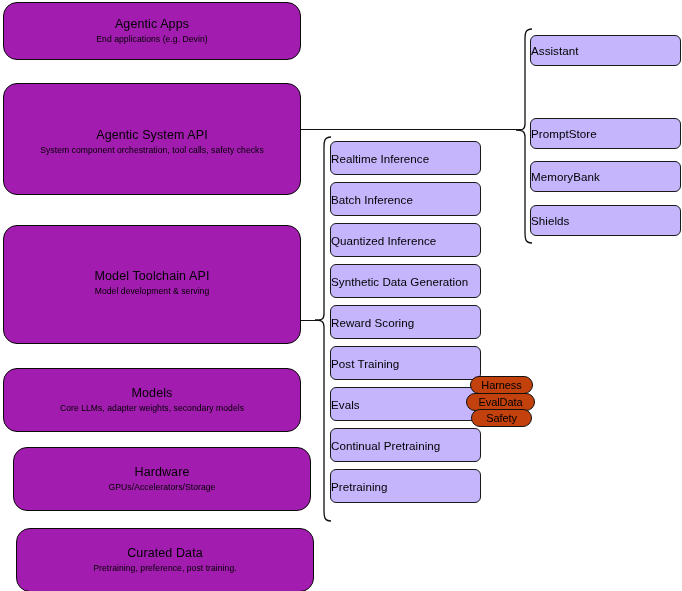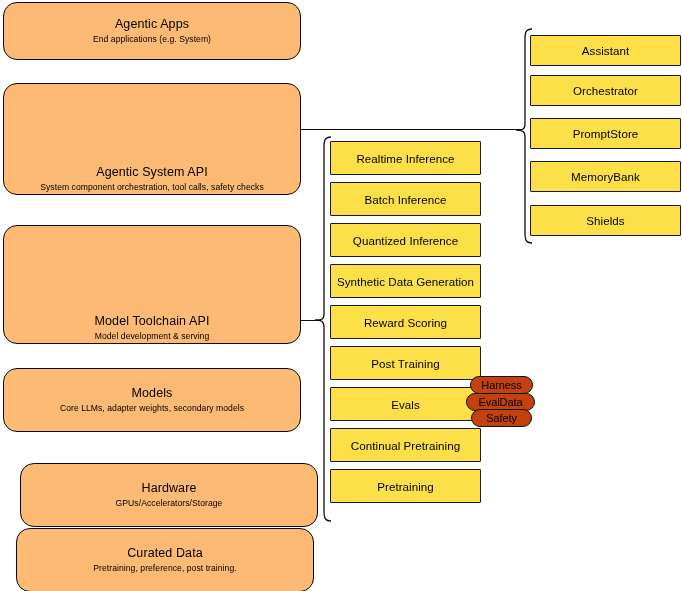--- a/index.html
+++ b/index.html
@@ -11,51 +11,51 @@
     overflow:hidden;
   }
   #canvas{position:relative;width:682px;height:591px;}
 
   
   .layer{
     position:absolute;
     box-sizing:border-box;
     border:1.1px solid #0a0a0a;
     border-radius:14px;
-    background:#fdba74;
+    background:#a21caf;
     display:flex;
     flex-direction:column;
     align-items:center;
     justify-content:center;
   }
   .layer .t{
     font-size:12.5px;
     line-height:16px;
     letter-spacing:.1px;
     white-space:nowrap;
   }
   .layer .s{
     font-size:8.6px;
     line-height:13px;
     letter-spacing:.05px;
     white-space:nowrap;
     margin-top:1px;
   }
-  .layer.offset-up{ justify-content:flex-end; }
+  .layer.offset-up{ justify-content:flex-start; }
 
   
   .cap{
     position:absolute;
     box-sizing:border-box;
     border:1.1px solid #1a1a1a;
-    border-radius:1px;
-    background:#fde047;
+    border-radius:6px;
+    background:#c4b5fd;
     display:flex;
     align-items:center;
-    justify-content:center;
+    justify-content:flex-start;
     font-size:11.6px;
     letter-spacing:.05px;
     white-space:nowrap;
   }
 
   
   .pill{
     position:absolute;
     box-sizing:border-box;
     border:1.1px solid #111;
@@ -81,39 +81,39 @@
   
   .brace{position:absolute;z-index:2;}
 </style>
 </head>
 <body>
 
 <div id="canvas">
 
   <div class="layer" style="left:3px;top:2px;width:298px;height:58px;">
     <div class="t">Agentic Apps</div>
-    <div class="s">End applications (e.g. System)</div>
+    <div class="s">End applications (e.g. Devin)</div>
   </div>
 
   <div class="layer offset-up" style="left:3px;top:83px;width:298px;height:112px;padding-top:43px;">
     <div class="t">Agentic System API</div>
     <div class="s">System component orchestration, tool calls, safety checks</div>
   </div>
 
-  <div class="layer offset-up" style="left:3px;top:225px;width:298px;height:119px;padding-top:17px;">
+  <div class="layer offset-up" style="left:3px;top:225px;width:298px;height:119px;padding-top:42px;">
     <div class="t">Model Toolchain API</div>
     <div class="s">Model development &amp; serving</div>
   </div>
 
   <div class="layer" style="left:3px;top:368px;width:298px;height:64px;">
     <div class="t">Models</div>
     <div class="s">Core LLMs, adapter weights, secondary models</div>
   </div>
 
-  <div class="layer" style="left:20px;top:447px;width:298px;height:64px;margin-top:16px;">
+  <div class="layer" style="left:13px;top:447px;width:298px;height:64px;">
     <div class="t">Hardware</div>
     <div class="s">GPUs/Accelerators/Storage</div>
   </div>
 
   <div class="layer" style="left:16px;top:528px;width:298px;height:64px;">
     <div class="t">Curated Data</div>
     <div class="s">Pretraining, preference, post training.</div>
   </div>
 
   <div class="conn" style="left:301px;top:129px;width:220px;"></div>
@@ -162,23 +162,20 @@
     <span>Safety</span>
   </div>
 
   <svg class="brace" style="left:514px;top:28px;" width="20" height="216" viewBox="0 0 20 216">
     <path d="M18 1 C11 1 11 6 11 11 L11 96 C11 102 8 102 2 102 C8 102 11 103 11 109 L11 205 C11 210 11 215 18 215" fill="none" stroke="#111111" stroke-width="1.3"></path>
   </svg>
 
   <div class="cap" style="left:530px;top:35px;width:151px;height:31px;">
     <span>Assistant</span>
   </div>
-  <div class="cap" style="left:530px;top:75px;width:151px;height:31px;">
-    <span>Orchestrator</span>
-  </div>
   <div class="cap" style="left:530px;top:118px;width:151px;height:31px;">
     <span>PromptStore</span>
   </div>
   <div class="cap" style="left:530px;top:161px;width:151px;height:31px;">
     <span>MemoryBank</span>
   </div>
   <div class="cap" style="left:530px;top:205px;width:151px;height:31px;">
     <span>Shields</span>
   </div>
 

